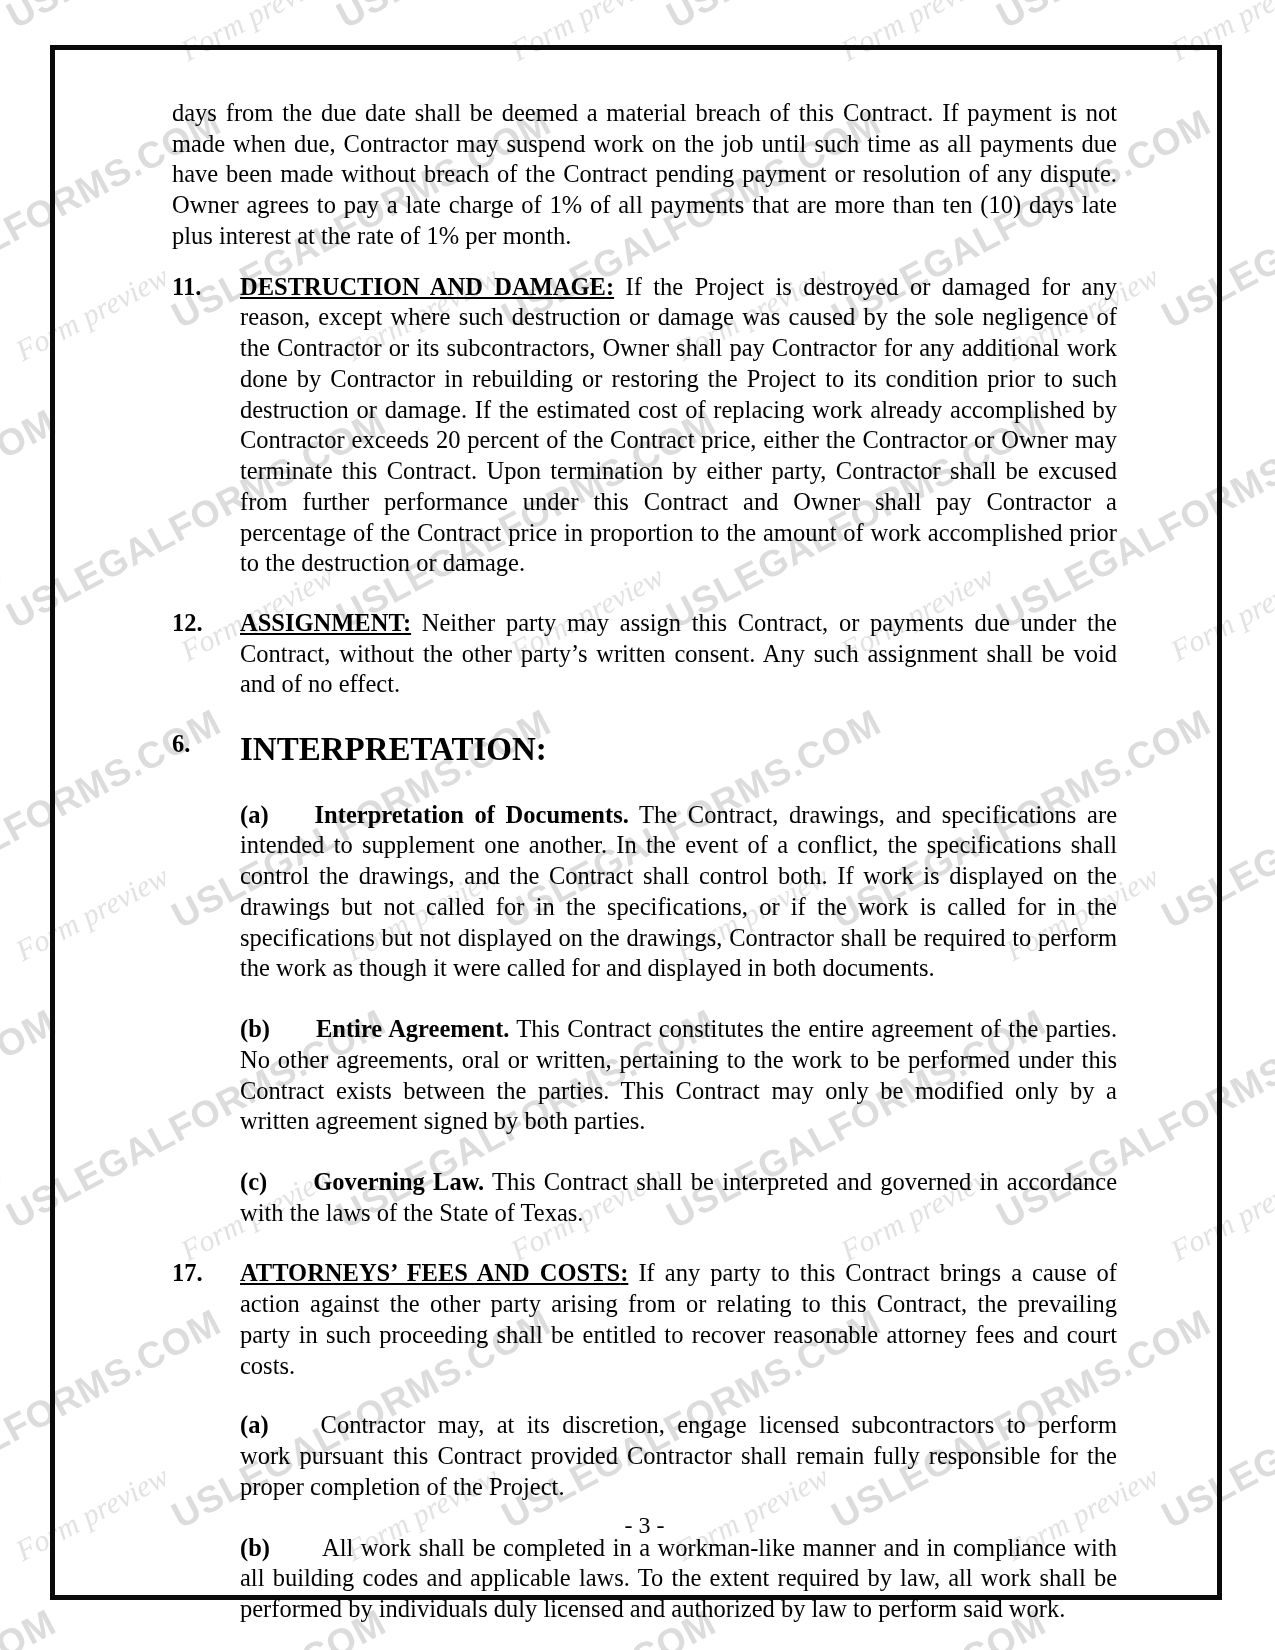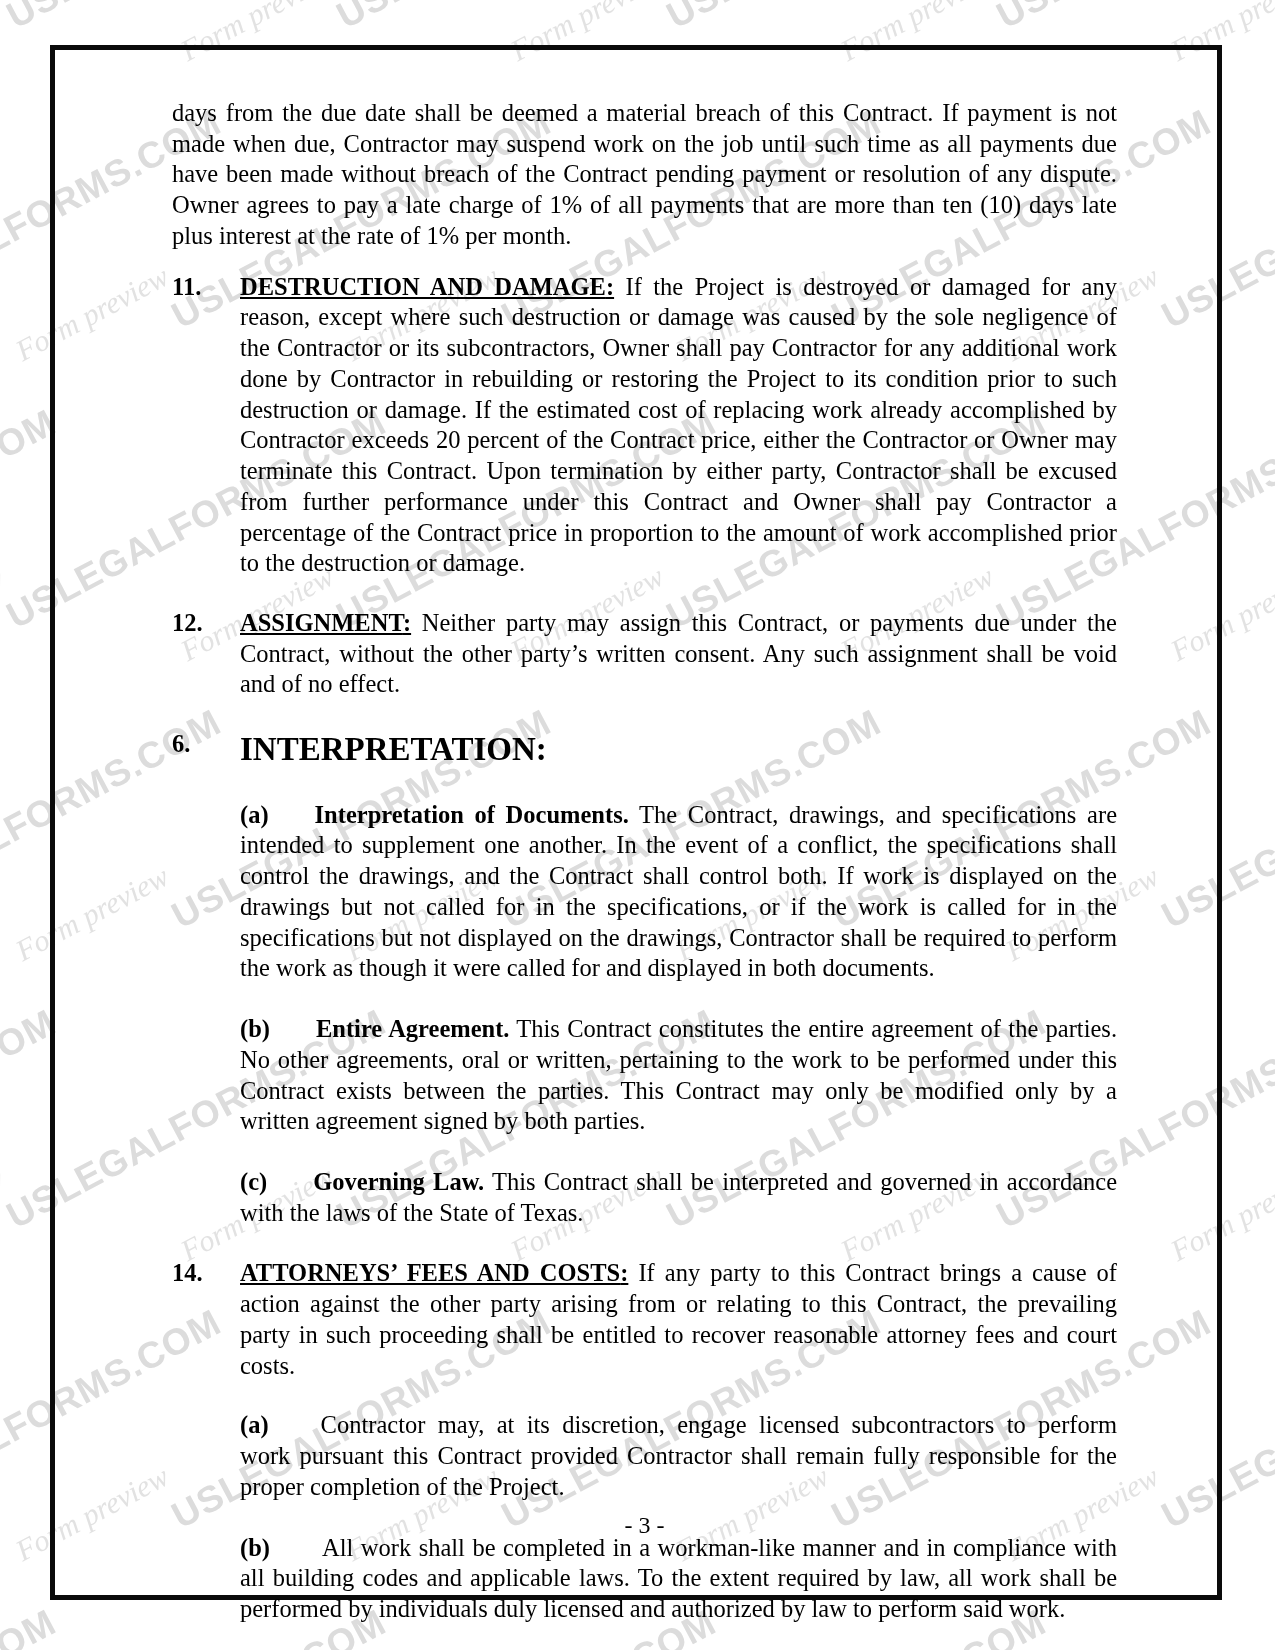--- a/index.html
+++ b/index.html
@@ -214,21 +214,21 @@
 
   <div class="para numbered gap-sub">
     <span class="sub-label">(b)</span><span class="sub-tab"></span><span class="sub-label">Entire Agreement.</span><span> This Contract constitutes the entire agreement of the parties. No other agreements, oral or written, pertaining to the work to be performed under this Contract exists between the parties. This Contract may only be modified only by a written agreement signed by both parties.</span>
   </div>
 
   <div class="para numbered gap-sub">
     <span class="sub-label">(c)</span><span class="sub-tab"></span><span class="sub-label">Governing Law.</span><span> This Contract shall be interpreted and governed in accordance with the laws of the State of Texas.</span>
   </div>
 
   <div class="para numbered gap-sec">
-    <span class="num">14.</span><span class="heading-inline">ATTORNEYS’ FEES AND COSTS</span><span class="heading-inline">:</span><span>  If any party to this Contract brings a cause of action against the other party arising from or relating to this Contract, the prevailing party in such proceeding shall be entitled to recover reasonable attorney fees and court costs.</span>
+    <span class="num">17.</span><span class="heading-inline">ATTORNEYS’ FEES AND COSTS</span><span class="heading-inline">:</span><span>  If any party to this Contract brings a cause of action against the other party arising from or relating to this Contract, the prevailing party in such proceeding shall be entitled to recover reasonable attorney fees and court costs.</span>
   </div>
 
 
   <div class="para numbered gap-sub">
     <span class="sub-label">(a)</span><span class="sub-tab-narrow"></span><span>Contractor may, at its discretion, engage licensed subcontractors to perform work pursuant this Contract provided Contractor shall remain fully responsible for the proper completion of the Project.</span>
   </div>
 
   <div class="para numbered">
     <span class="sub-label">(b)</span><span class="sub-tab-narrow"></span><span>All work shall be completed in a workman-like manner and in compliance with all building codes and applicable laws. To the extent required by law, all work shall be performed by individuals duly licensed and authorized by law to perform said work.</span>
   </div>

